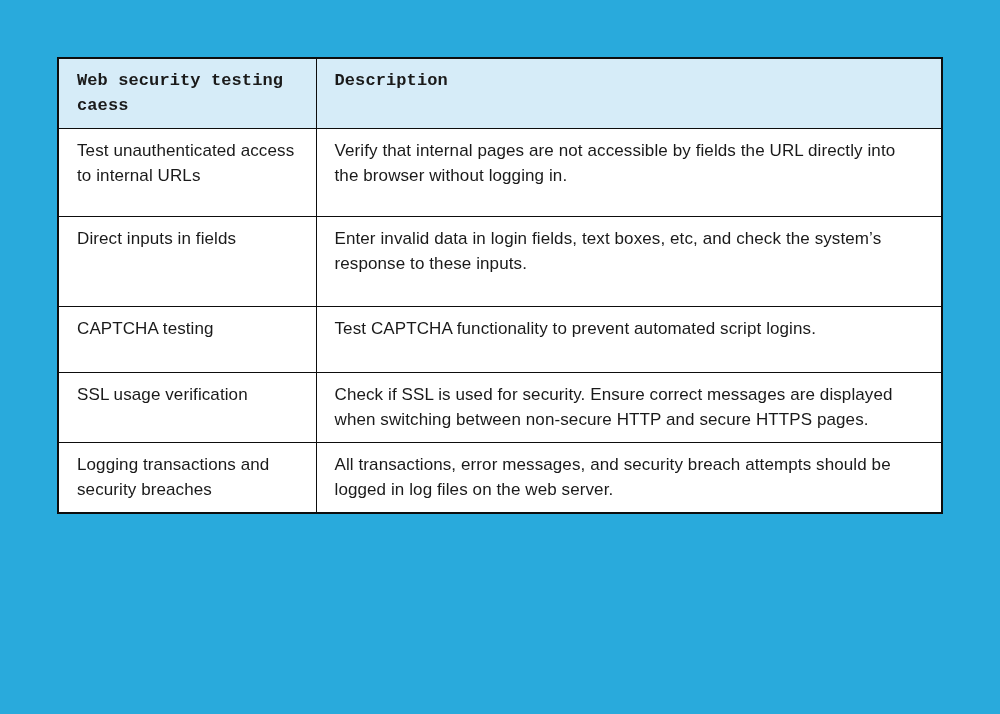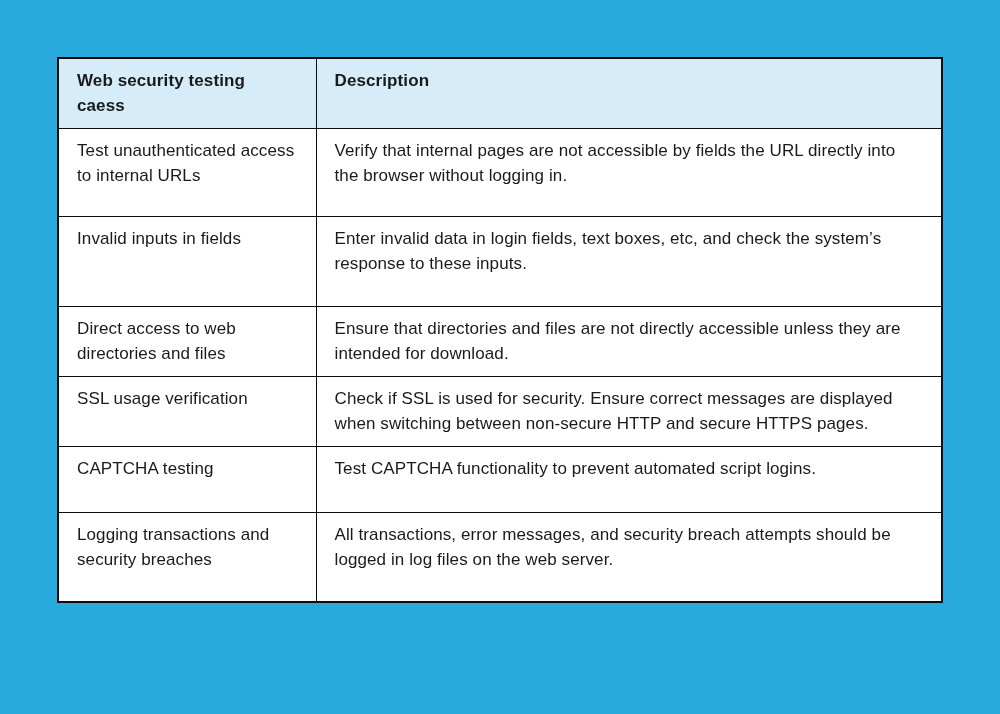--- a/index.html
+++ b/index.html
@@ -39,20 +39,21 @@
     vertical-align: top;
     text-align: left;
     padding: 9px 18px 10px 18px;
     font-size: 17px;
     line-height: 25px;
     letter-spacing: 0.1px;
   }
   thead th {
     background: var(--header-bg);
     font-weight: bold;
+    font-family: Liberation Mono, monospace;
   }
   thead tr { height: 67px; }
   tbody tr:nth-child(1) { height: 88px; }
   tbody tr:nth-child(2) { height: 90px; }
   tbody tr:nth-child(3) { height: 66px; }
   tbody tr:nth-child(4) { height: 66px; }
   tbody tr:nth-child(5) { height: 66px; }
   tbody tr:nth-child(6) { height: 89px; }
   tbody tr:nth-child(7) { height: 67px; padding-left: 41px; }
 </style>
@@ -72,37 +73,33 @@
       </tr>
     </thead>
     <tbody id="table-body">
   <tr>
     <td>Test unauthenticated access to internal URLs</td>
     <td>Verify that internal pages are not accessible by fields the URL directly into the browser without logging in.</td>
   </tr>
 
 
   <tr>
-    <td>Invalid inputs in fields</td>
+    <td>Direct inputs in fields</td>
     <td>Enter invalid data in login fields, text boxes, etc, and check the system’s response to these inputs.</td>
   </tr>
 
+
   <tr>
-    <td>Direct access to web directories and files</td>
-    <td>Ensure that directories and files are not directly accessible unless they are intended for download.</td>
+    <td>CAPTCHA testing</td>
+    <td>Test CAPTCHA functionality to prevent automated script logins.</td>
   </tr>
 
   <tr>
     <td>SSL usage verification</td>
     <td>Check if SSL is used for security. Ensure correct messages are displayed when switching between non-secure HTTP and secure HTTPS pages.</td>
-  </tr>
-
-  <tr>
-    <td>CAPTCHA testing</td>
-    <td>Test CAPTCHA functionality to prevent automated script logins.</td>
   </tr>
 
   <tr>
     <td>Logging transactions and security breaches</td>
     <td>All transactions, error messages, and security breach attempts should be logged in log files on the web server.</td>
   </tr>
 </tbody>
   </table>
 </div>
 

